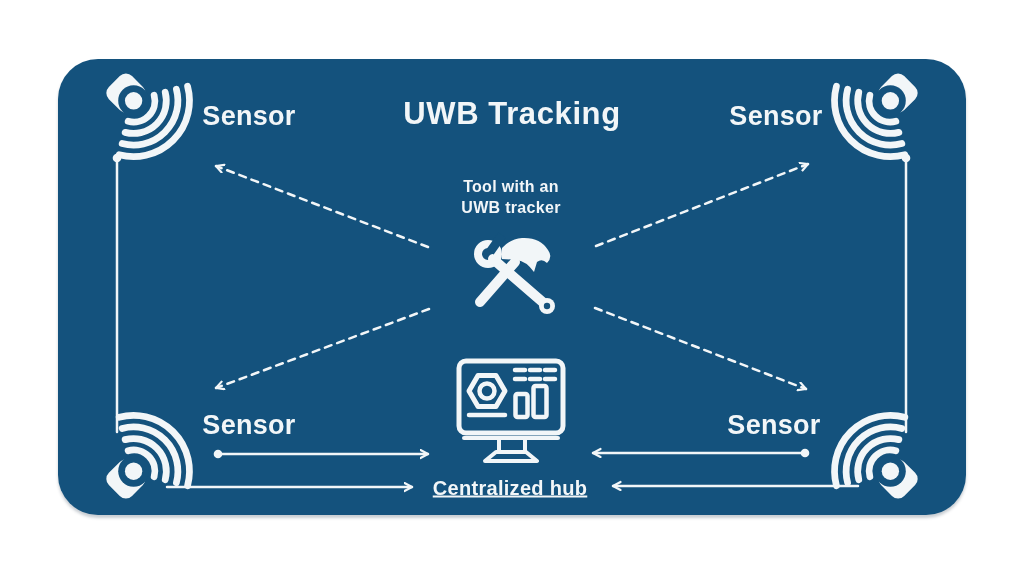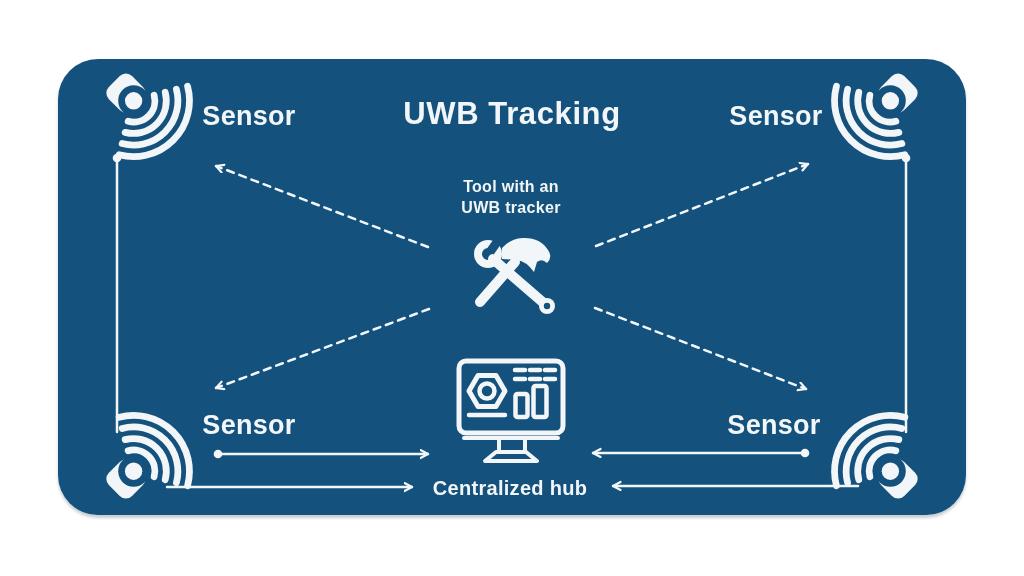--- a/index.html
+++ b/index.html
@@ -164,15 +164,15 @@
   <div class="tool-caption">
     <div>Tool with an</div>
     <div>UWB tracker</div>
   </div>
 
   <div class="label sensor-label" style="left:249px;top:116px;">Sensor</div>
   <div class="label sensor-label" style="left:776px;top:116px;">Sensor</div>
   <div class="label sensor-label" style="left:249px;top:425px;">Sensor</div>
   <div class="label sensor-label" style="left:774px;top:425px;">Sensor</div>
 
-  <div class="label hub-label" style="left:510px;top:488px;">Centralized hub</div>
+  <div class="label hub-label" style="left:510px;top:488px;text-decoration:underline;">Centralized hub</div>
 
 </div>
 
 </body></html>

